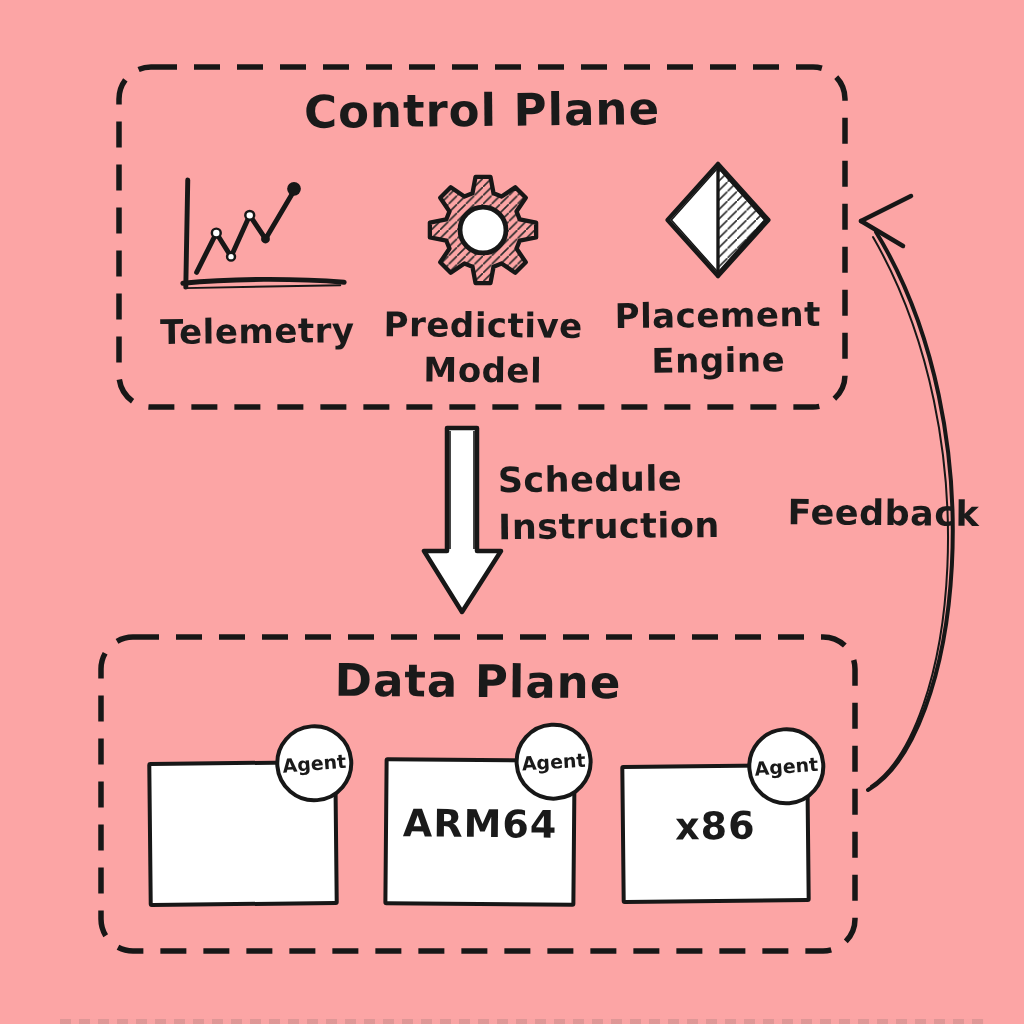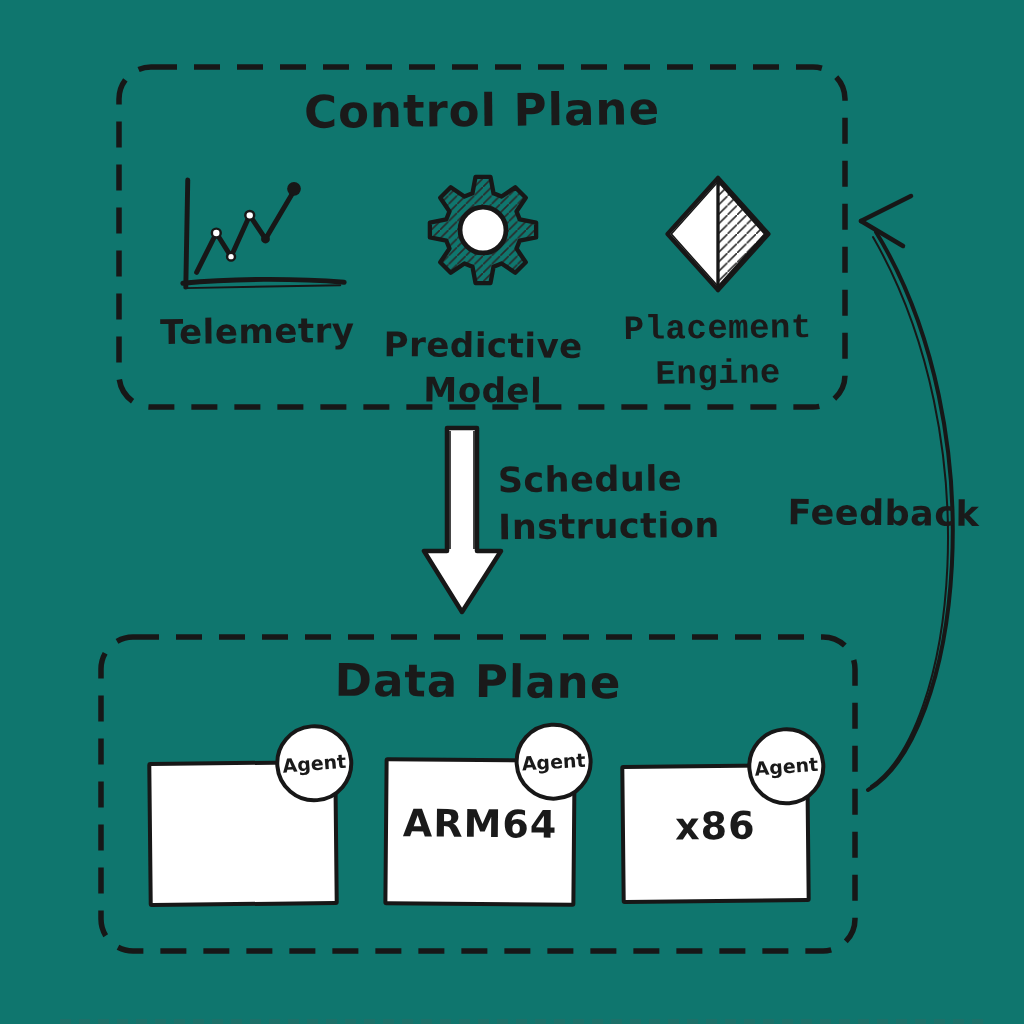--- a/index.html
+++ b/index.html
@@ -1,20 +1,20 @@
 <!DOCTYPE html>
 <html><head>
 <meta charset="utf-8">
 <style>
   html, body { margin: 0; padding: 0; background: #ffffff; }
   #canvas {
     position: relative;
     width: 1024px;
     height: 1024px;
-    background: #0f766e;
+    background: #fca5a5;
     font-family: "DejaVu Sans", sans-serif;
     color: #1a1a1a;
     overflow: hidden;
   }
   .abs { position: absolute; }
   svg { display: block; }
 
   
   .plane-title {
     text-align: center;
@@ -110,39 +110,39 @@
         <circle cx="44" cy="62" r="4.5" fill="#ffffff" stroke="#171717" stroke-width="2.5"></circle>
         <circle cx="59" cy="86" r="4" fill="#ffffff" stroke="#171717" stroke-width="2.5"></circle>
         <circle cx="78" cy="44" r="4.5" fill="#ffffff" stroke="#171717" stroke-width="2.5"></circle>
         <circle cx="94" cy="68" r="4.5" fill="#171717"></circle>
         <circle cx="123" cy="17" r="7" fill="#171717"></circle>
       </svg>
     </div>
     <div class="cp-label tilt-l">Telemetry</div>
   </div>
 
-  <div class="abs cp-col" style="left:370px; top:162px; width:226px;gap:20px;">
+  <div class="abs cp-col" style="left:370px; top:162px; width:226px;">
     <div class="cp-icon">
       <svg width="134" height="134" viewBox="-70 -70 140 140">
         <defs>
           <pattern id="hatch-gear" width="9" height="9" patternUnits="userSpaceOnUse">
             <path d="M-1,10 L10,-1" stroke="#2a2a2a" stroke-width="1.7"></path>
           </pattern>
         </defs>
         <path d="M38.4,-11 L55.5,-7.8 L55.5,7.8 L38.4,11 L35,19.4 L44.7,33.7 L33.7,44.7 L19.4,35
                  L11,38.4 L7.8,55.5 L-7.8,55.5 L-11,38.4 L-19.4,35 L-33.7,44.7 L-44.7,33.7 L-35,19.4
                  L-38.4,11 L-55.5,7.8 L-55.5,-7.8 L-38.4,-11 L-35,-19.4 L-44.7,-33.7 L-33.7,-44.7 L-19.4,-35
                  L-11,-38.4 L-7.8,-55.5 L7.8,-55.5 L11,-38.4 L19.4,-35 L33.7,-44.7 L44.7,-33.7 L35,-19.4 Z" fill="url(#hatch-gear)" stroke="#171717" stroke-width="4.5" stroke-linejoin="round"></path>
         <circle cx="0" cy="0" r="24" fill="#ffffff" stroke="#171717" stroke-width="5"></circle>
       </svg>
     </div>
     <div class="cp-label tilt-r">Predictive Model</div>
   </div>
 
-  <div class="abs cp-col" style="left:607px; top:166px; width:222px;font-family:Liberation Mono, monospace;">
+  <div class="abs cp-col" style="left:607px; top:152px; width:222px;">
     <div class="cp-icon">
       <svg width="118" height="134" viewBox="-62 -67 124 134">
         <defs>
           <pattern id="hatch-diamond" width="10" height="10" patternUnits="userSpaceOnUse">
             <path d="M-1,11 L11,-1" stroke="#2a2a2a" stroke-width="1.7"></path>
           </pattern>
         </defs>
         <polygon points="0,-59 53,0 0,59 -53,0" fill="#ffffff" stroke="#171717" stroke-width="4.5" stroke-linejoin="round"></polygon>
         <polygon points="0,-56 50,0 0,56" fill="url(#hatch-diamond)" stroke="#171717" stroke-width="2"></polygon>
         <path d="M0,-59 L0,59" stroke="#171717" stroke-width="3.5" stroke-linecap="round"></path>

